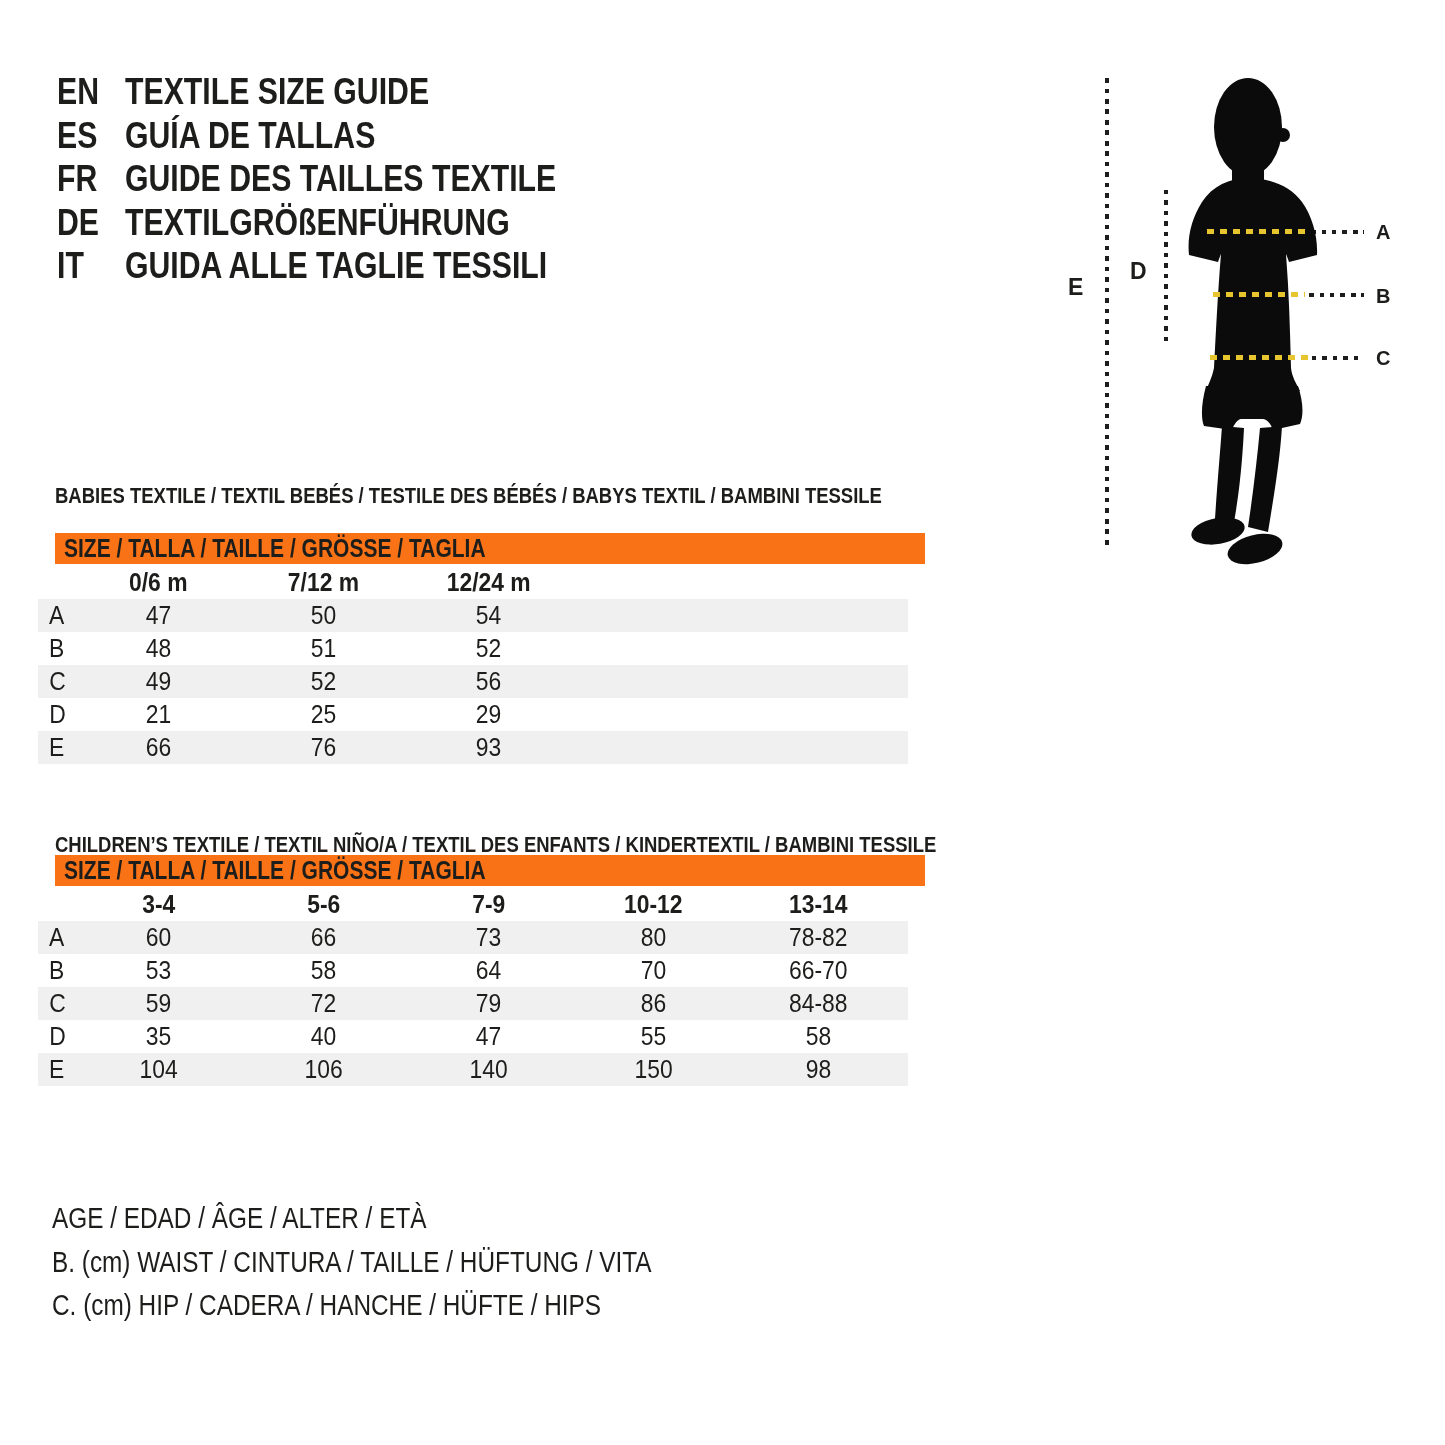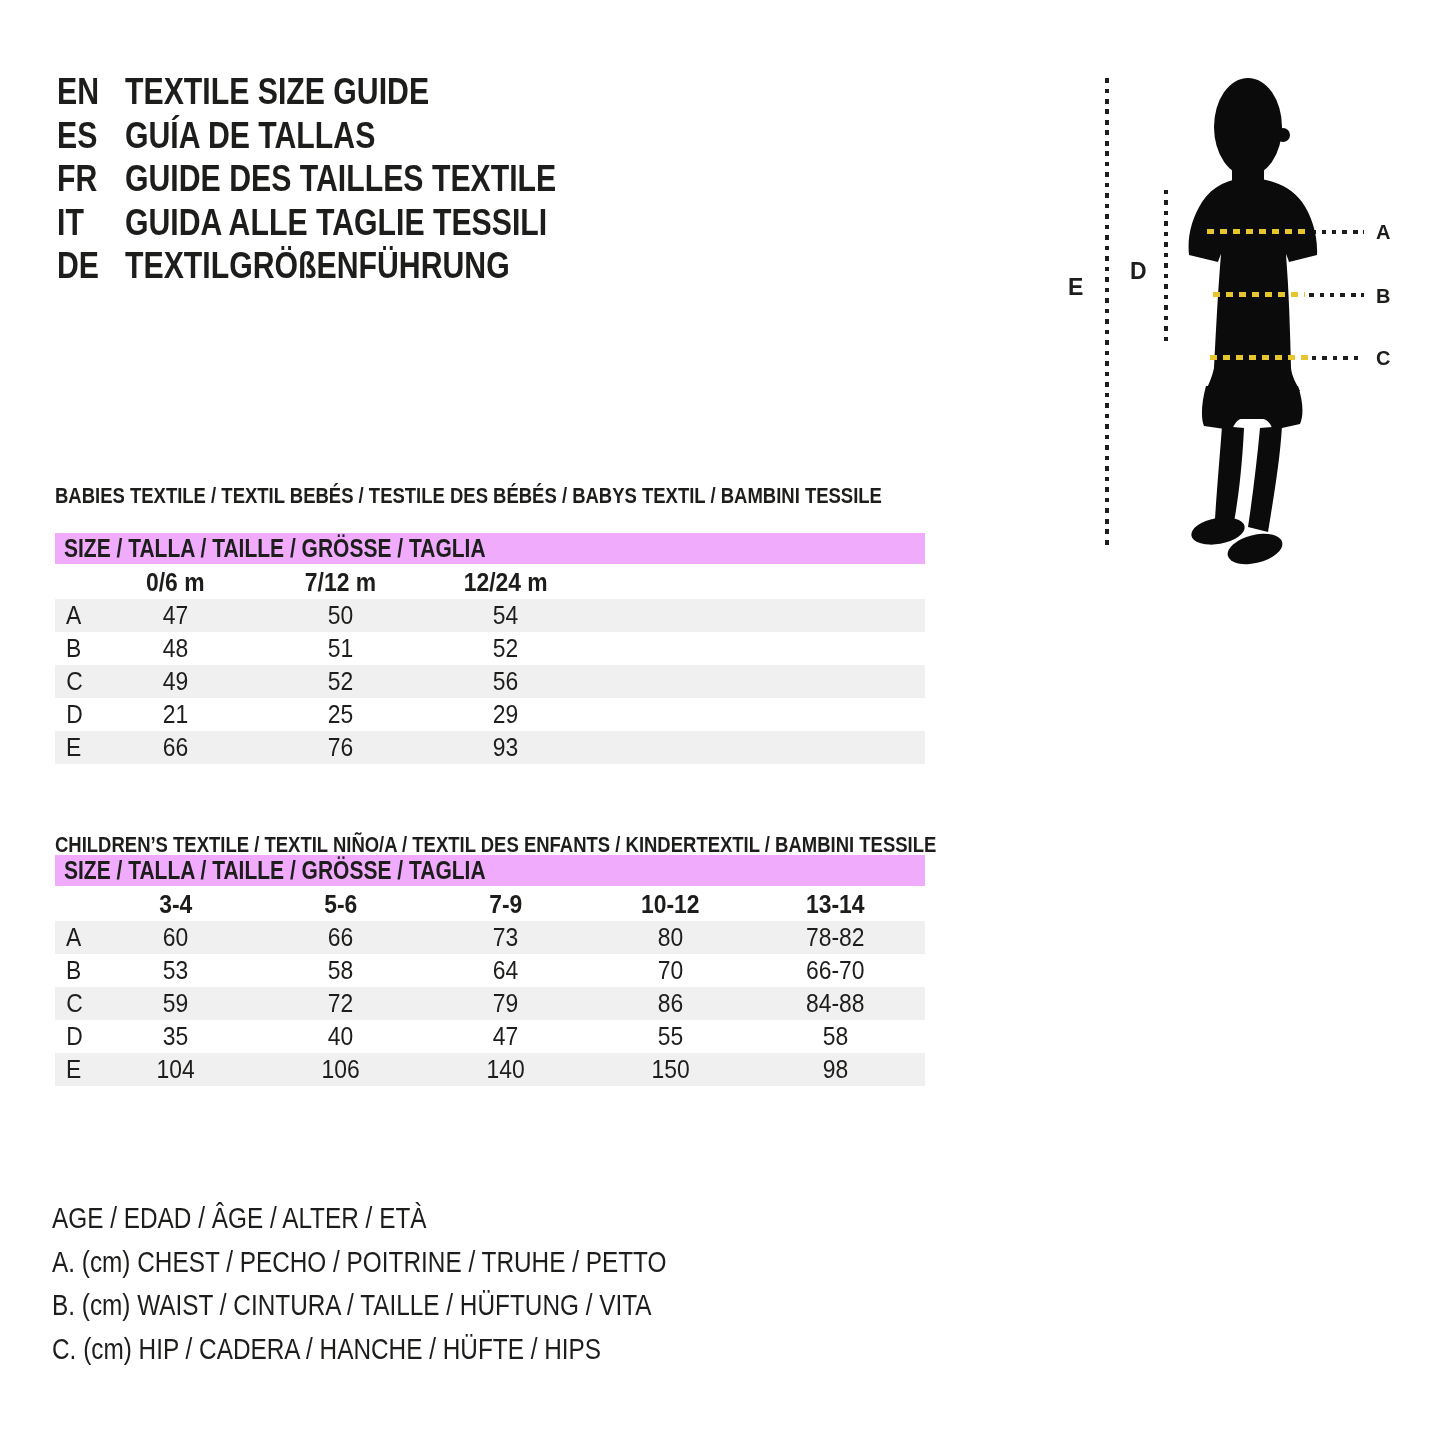--- a/index.html
+++ b/index.html
@@ -15,24 +15,24 @@
   
   .lang-block{left:57px;top:70px;line-height:43.5px;font-size:36px;font-weight:bold;}
   .lang-line{display:flex;}
   .lang-code{width:68px;flex:0 0 68px;}
 
   
   .section-title{font-size:22px;font-weight:bold;line-height:30px;}
 
   
   .size-bar{
-    left:55px;width:870px;height:31px;background:#f0abfc;
+    left:55px;width:870px;height:31px;background:#f97316;
     font-size:25px;font-weight:bold;line-height:31px;padding-left:9px;box-sizing:border-box;
   }
-  .t-row{left:55px;width:870px;height:33px;display:grid;align-items:center;font-size:26px;}
+  .t-row{left:38px;width:870px;height:33px;display:grid;align-items:center;font-size:26px;}
   .t-row.head{height:34px;font-weight:bold;font-size:26px;}
   .cols-3{grid-template-columns:38px 165px 165px 165px;}
   .cols-5{grid-template-columns:38px 165px 165px 165px 165px 165px;}
   .t-row .letter{padding-left:10px;text-align:left;}
   .t-row .cell{text-align:center;}
   .stripe{background:#f0f0f0;}
 
   
   .legend-block{left:52px;top:1174px;line-height:43.6px;font-size:29px;margin-top:23px;}
 
@@ -53,26 +53,26 @@
   </div>
   <div class="lang-line">
     <span class="lang-code"><span class="cond">ES</span></span>
     <span class="cond">GUÍA DE TALLAS</span>
   </div>
   <div class="lang-line">
     <span class="lang-code"><span class="cond">FR</span></span>
     <span class="cond">GUIDE DES TAILLES TEXTILE</span>
   </div>
   <div class="lang-line">
+    <span class="lang-code"><span class="cond">DE</span></span>
+    <span class="cond">TEXTILGRÖßENFÜHRUNG</span>
+  </div>
+  <div class="lang-line">
     <span class="lang-code"><span class="cond">IT</span></span>
     <span class="cond">GUIDA ALLE TAGLIE TESSILI</span>
-  </div>
-  <div class="lang-line">
-    <span class="lang-code"><span class="cond">DE</span></span>
-    <span class="cond">TEXTILGRÖßENFÜHRUNG</span>
   </div>
 </div>
 
 <div class="abs vdots" style="left:1105px;top:78px;height:467px;"></div>
 <div class="abs vdots" style="left:1164px;top:190px;height:152px;"></div>
 <div class="abs fig-label-big" style="left:1068px;top:276px;">E</div>
 <div class="abs fig-label-big" style="left:1130px;top:260px;">D</div>
 
 <svg class="abs" style="left:1178px;top:78px;z-index:2;" width="150" height="500" viewBox="0 0 150 500" aria-hidden="true">
   <g fill="#0b0b0b">
@@ -198,16 +198,15 @@
   <span class="letter"><span class="cnum">E</span></span>
   <span class="cell"><span class="cnum">104</span></span>
   <span class="cell"><span class="cnum">106</span></span>
   <span class="cell"><span class="cnum">140</span></span>
   <span class="cell"><span class="cnum">150</span></span>
   <span class="cell"><span class="cnum">98</span></span>
 </div>
 
 <div class="abs legend-block">
   <div><span class="cond">AGE / EDAD / ÂGE / ALTER / ETÀ</span></div>
-  <div><span class="cond">A. (cm) CHEST / PECHO / POITRINE / TRUHE / PETTO</span></div>
   <div><span class="cond">B. (cm) WAIST / CINTURA / TAILLE / HÜFTUNG / VITA</span></div>
   <div><span class="cond">C. (cm) HIP / CADERA / HANCHE / HÜFTE / HIPS</span></div>
 </div>
 
 </body></html>

